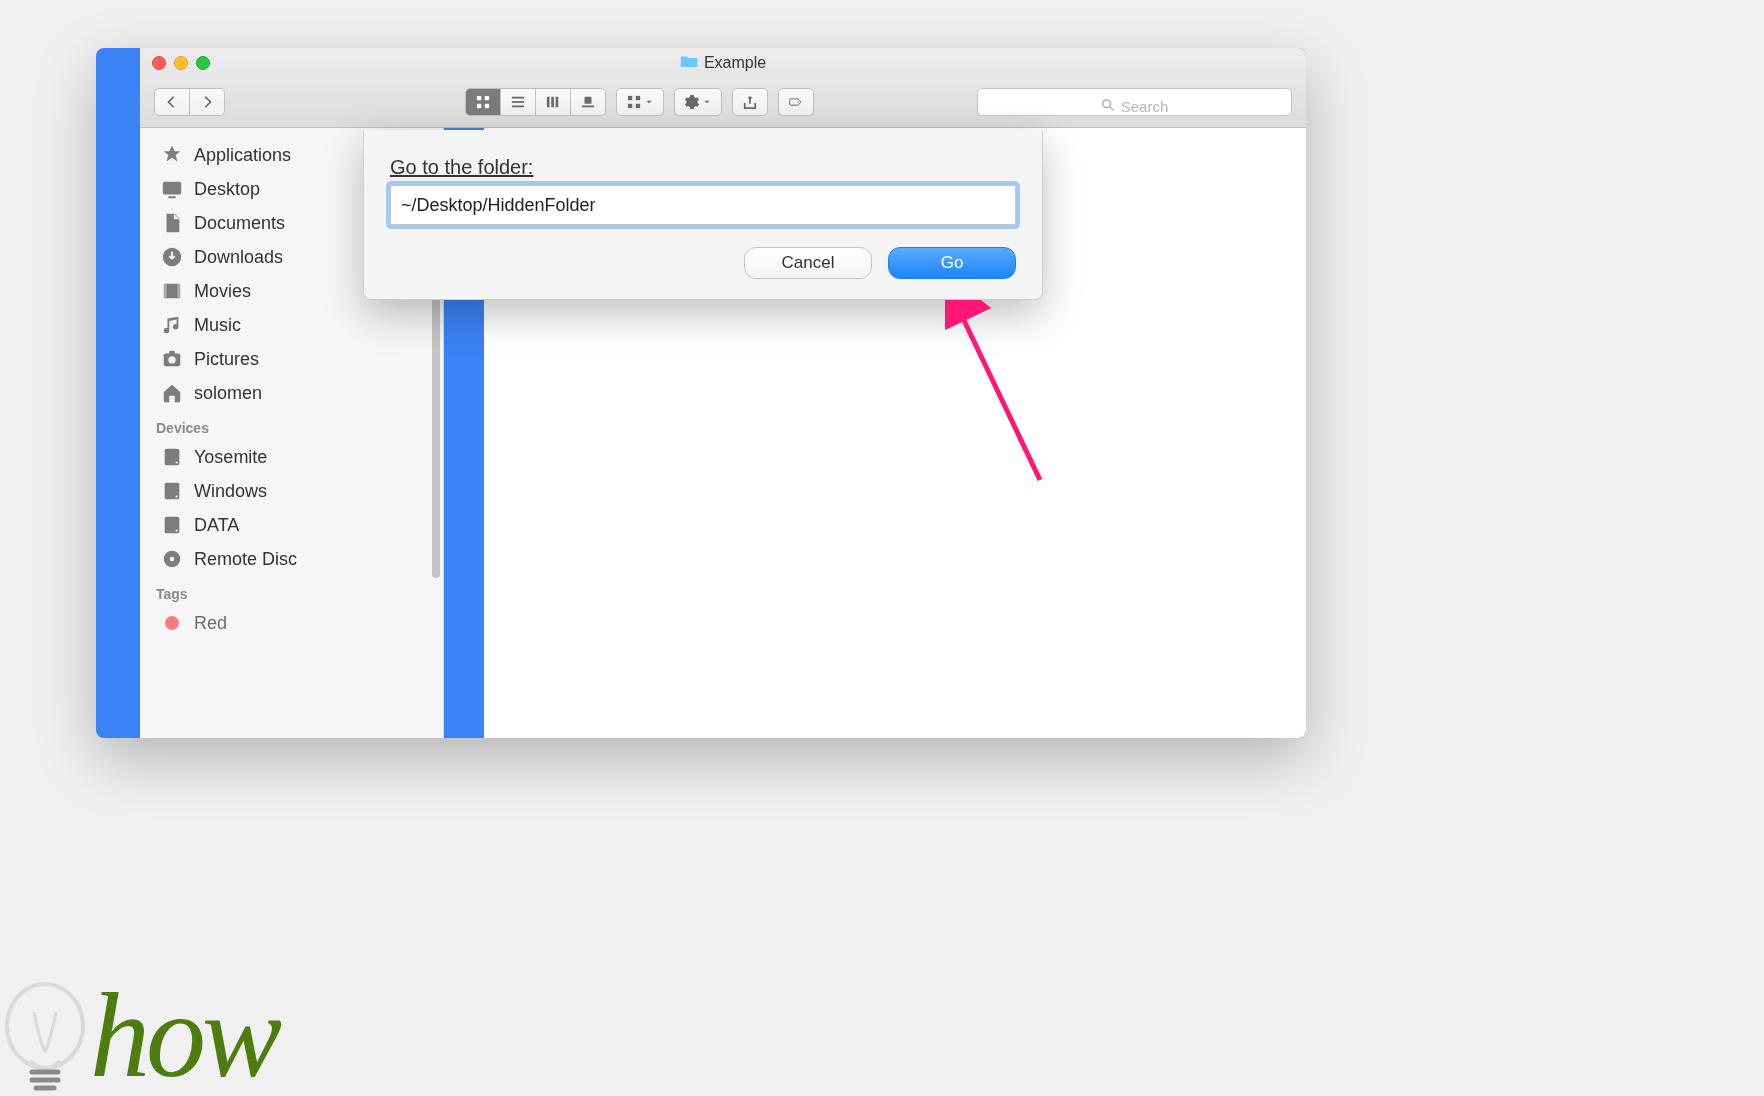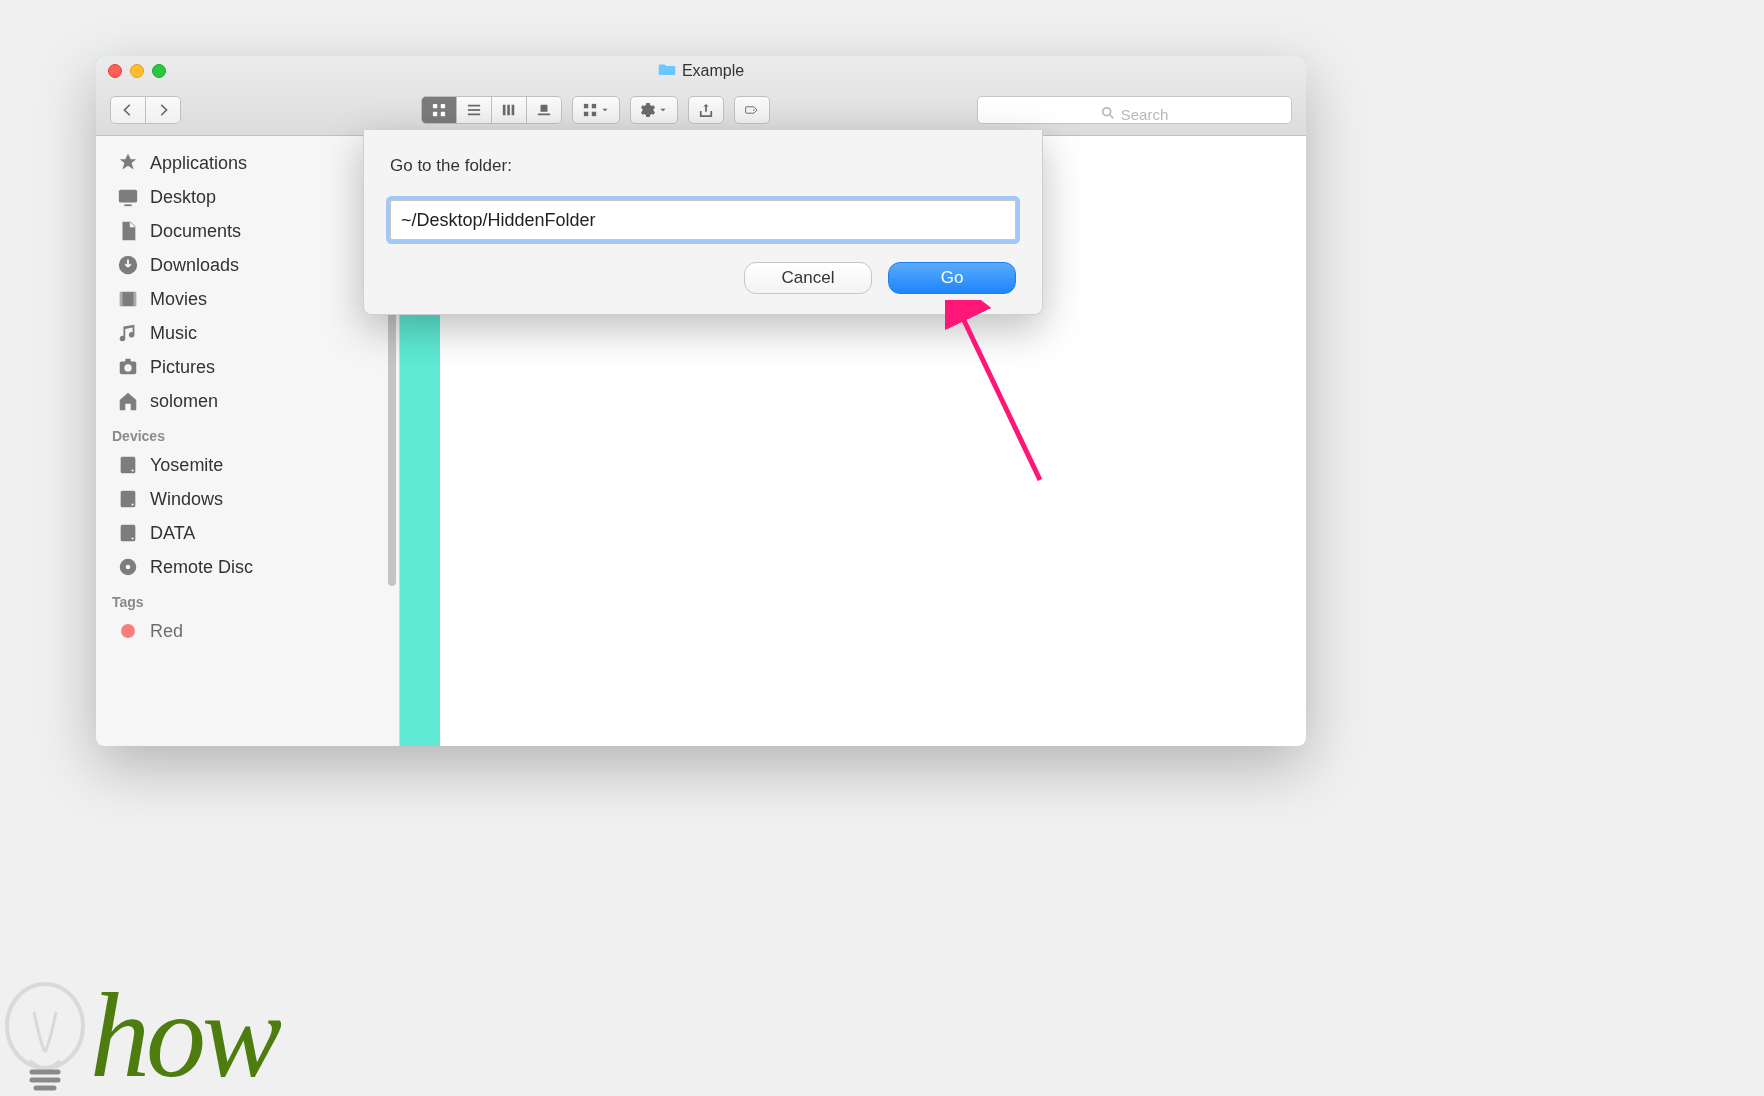--- a/index.html
+++ b/index.html
@@ -7,29 +7,30 @@
     font-family: -apple-system, "Helvetica Neue", Helvetica, Arial, sans-serif;
     background: #f0f0f0;
     width: 1764px;
     height: 1096px;
     position: relative;
     overflow: hidden;
   }
   .window {
     position: absolute;
     left: 96px;
-    top: 56px;
+    top: 48px;
     width: 1210px;
     height: 690px;
-    background: #5eead4;
+    background: #3b82f6;
     border-radius: 8px;
     box-shadow: 0 20px 60px rgba(0,0,0,0.25);
     overflow: hidden;
     display: flex;
     flex-direction: column;
+    padding-left: 44px;
   }
   .titlebar {
     height: 80px;
     background: linear-gradient(#ececec, #dcdcdc);
     border-bottom: 1px solid #bfbfbf;
     display: flex;
     flex-direction: column;
   }
   .title-row {
     height: 30px;
@@ -120,21 +121,21 @@
     position:absolute;
     left: 363px; top: 130px;
     width: 680px;
     background:#f4f4f4;
     border:1px solid #cfcfcf;
     border-top:none;
     border-radius: 0 0 8px 8px;
     box-shadow: 0 14px 40px rgba(0,0,0,0.25);
     padding: 26px 26px 20px 26px;
   }
-  .dialog-label { font-size:17px; color:#333; margin-bottom:24px; }
+  .dialog-label { font-size:20px; color:#333; margin-bottom:6px;text-decoration:underline; }
   .path-input {
     width:100%; height:40px;
     border:1px solid #c7c7c7;
     border-radius:2px;
     padding:4px 10px;
     font-size:18px;
     color:#222;
     outline: none;
     box-shadow: 0 0 0 4px rgba(94,165,247,0.55);
     background:#fff;

